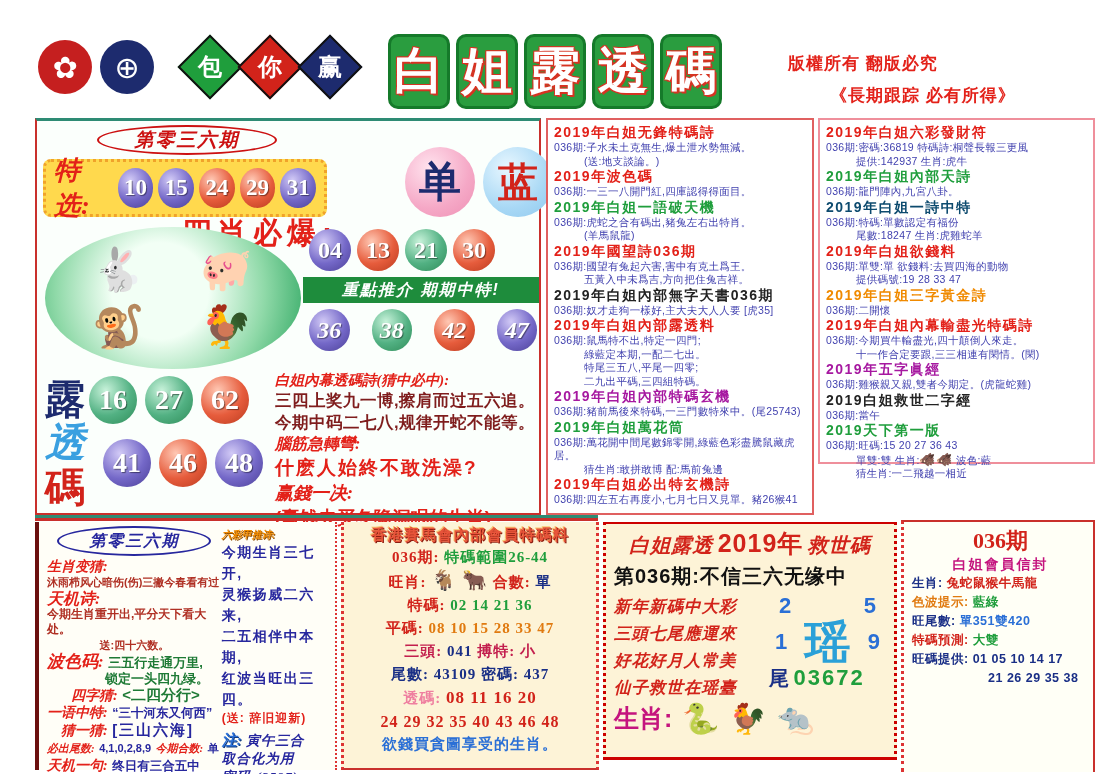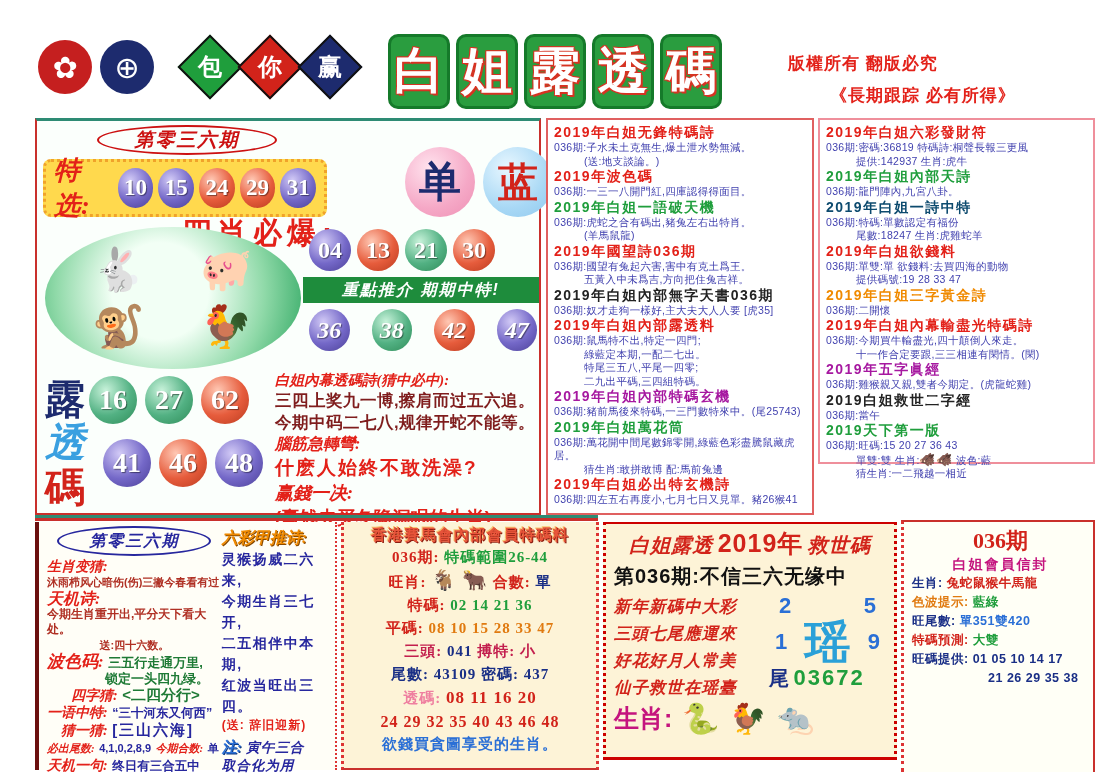--- a/index.html
+++ b/index.html
@@ -64,21 +64,21 @@
 
   
   #bl-panel{left:35px;top:522px;width:302px;height:248px;background:#fffef7;
       border-right:2px dotted #d33;border-left:4px solid #6b0f0f;padding:4px 6px 2px 8px;}
   .bl-issue{border:2px solid #27279e;border-radius:50%;color:#27279e;font-size:16px;width:150px;height:26px;
       display:flex;align-items:center;justify-content:center;margin:0 auto 2px auto;letter-spacing:2px;}
   .bl-row{line-height:15px;margin-bottom:1px;}
   .bl-lab{color:#e32119;font-size:14px;} .bl-txt{color:#b03024;font-size:11px;font-weight:bold;}
   .bl-navy{color:#27279e;font-weight:bold;font-size:12.5px;}
   .bl-green{color:#1e7a35;font-weight:bold;font-size:13px;}
-  .poem6-t{color:#f08a00;font-size:16px;text-shadow:1px 1px 0 #8a4a00;}
+  .poem6-t{color:#f08a00;font-size:10px;text-shadow:1px 1px 0 #8a4a00;}
   .poem6-l{color:#27279e;font-weight:bold;font-size:14px;letter-spacing:1.5px;line-height:21px;}
   .poem6-s{color:#e32119;font-weight:bold;font-size:12px;letter-spacing:1px;}
   .note-lab{color:#2a6fd6;font-size:15px;text-shadow:1px 1px 0 #123c80;}
   .note-l{color:#27279e;font-size:13.5px;line-height:18px;letter-spacing:1px;}
 
   
   #bm-panel{left:341px;top:522px;width:258px;height:248px;background:#fdf3d7;
       border-left:3px dotted #d33;border-right:3px dotted #d33;border-bottom:2px solid #c9302c;padding:3px 16px;text-align:center;}
   .bm-h{font-size:15.5px;font-weight:bold;color:#e8543a;letter-spacing:1px;
       text-shadow:1px 1px 0 #8a1d10,-1px -1px 0 #f7c873;}
@@ -323,22 +323,22 @@
           <span class="bl-lab scr" style="font-size:11px;">今期合数:</span>
           <span class="bl-navy" style="font-size:11px;">单</span>
         </div>
         <div class="bl-row">
           <span class="bl-lab scr">天机一句:</span>
           <span class="bl-navy">终日有三合五中</span>
         </div>
       </div>
       <div style="width:38%;padding-top:2px;">
         <div class="poem6-t scr">六彩甲推诗:</div>
+        <div class="poem6-l">今期生肖三七开,</div>
         <div class="poem6-l">灵猴扬威二六来,</div>
-        <div class="poem6-l">今期生肖三七开,</div>
         <div class="poem6-l">二五相伴中本期,</div>
         <div class="poem6-l">红波当旺出三四。</div>
         <div class="poem6-s">(送: 辞旧迎新)</div>
         <div style="margin-top:4px;">
           <span class="note-lab scr">注:</span>
           <span class="note-l scr">寅午三合</span>
           <div class="note-l scr">取合化为用</div>
           <div class="note-l scr">密码:(2597)</div>
           
         </div>

